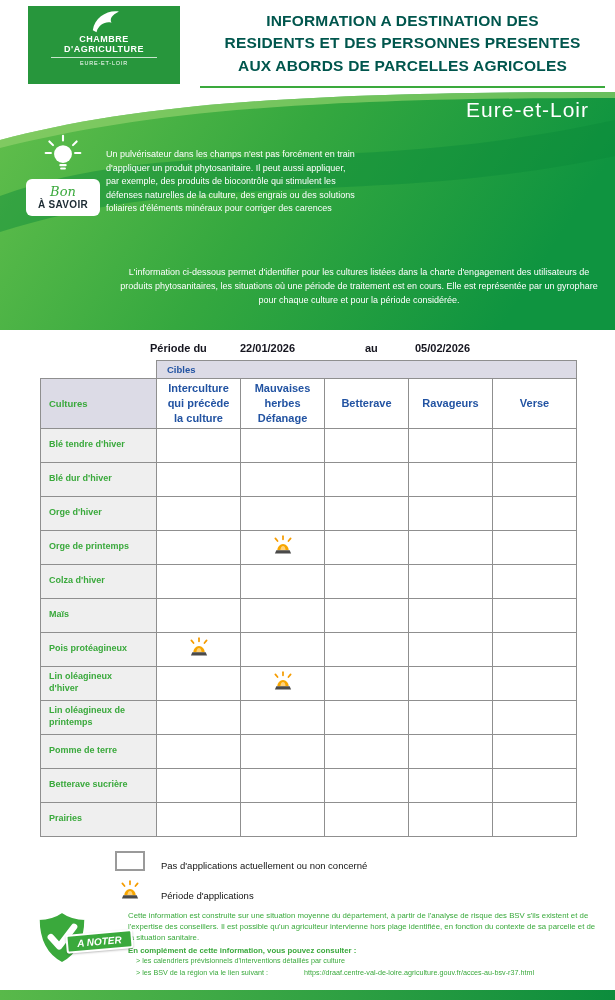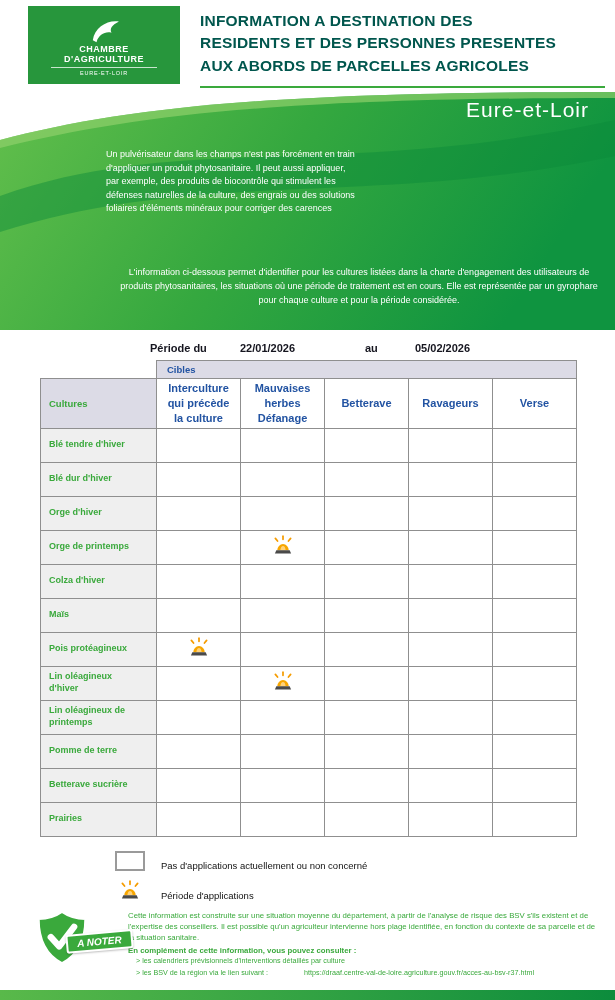--- a/index.html
+++ b/index.html
@@ -3,26 +3,26 @@
 <meta charset="utf-8">
 <style>
   * { box-sizing: border-box; margin: 0; padding: 0; }
   body { background:#fff; font-family:"Liberation Sans", sans-serif; }
   .page { position:relative; width:615px; height:1000px; background:#fff; overflow:hidden; margin:0 auto; }
 
   
   .header { position:relative; height:330px; }
   .header-bg { position:absolute; left:0; top:0; }
   .logo-block { position:absolute; left:28px; top:6px; width:152px; height:78px; background:#27963c;
-                color:#fff; text-align:center; padding-top:10px; }
+                color:#fff; text-align:center; padding-top:0; }
   .logo-mark { display:block; margin:0 auto; }
   .logo-org { font-size:9px; font-weight:bold; letter-spacing:.5px; line-height:1.15; }
   .logo-region { font-size:5.5px; letter-spacing:.8px; width:70%; margin:2px auto 0;
                  border-top:1px solid rgba(255,255,255,.75); padding-top:2px; }
-  .title-block { position:absolute; top:10px; right:10px; width:405px; text-align:left;
+  .title-block { position:absolute; top:10px; right:10px; width:405px; text-align:center;
                  font-weight:bold; font-size:15.5px; line-height:1.45; color:#00564d; letter-spacing:.2px; }
   .title-rule { position:absolute; top:86px; right:10px; width:405px; height:2px; background:#3aa93c; }
   .department { position:absolute; top:98px; right:26px; font-size:21px; color:#fff; letter-spacing:1px; }
   .savoir { position:absolute; left:26px; top:134px; width:74px; text-align:center; }
   .savoir-box { background:#fff; border-radius:6px; padding:5px 3px 6px; margin-top:3px; }
   .savoir-bon { font-family:"DejaVu Serif", serif; font-style:italic; color:#3aa93c; font-size:13px; }
   .savoir-label { font-weight:bold; color:#1c2b33; font-size:10px; letter-spacing:.3px; }
   .savoir-text { position:absolute; left:106px; top:148px; width:254px; color:#fff; font-size:9px; line-height:1.5; }
   .intro-text { position:absolute; left:112px; top:266px; width:494px; color:#fff; font-size:9px;
                 line-height:1.55; text-align:center; }
@@ -100,20 +100,38 @@
     </div>
 
     <div class="title-block">
       <div>INFORMATION A DESTINATION DES</div>
       <div>RESIDENTS ET DES PERSONNES PRESENTES</div>
       <div>AUX ABORDS DE PARCELLES AGRICOLES</div>
     </div>
     <div class="title-rule"></div>
     <div class="department">Eure-et-Loir</div>
 
+    <div class="savoir">
+      <svg viewBox="0 0 40 36" width="42" height="38">
+        <g stroke="#ffffff" stroke-width="2" stroke-linecap="round">
+          <line x1="20" y1="1.5" x2="20" y2="6"></line>
+          <line x1="7" y1="7" x2="10.5" y2="10.5"></line>
+          <line x1="33" y1="7" x2="29.5" y2="10.5"></line>
+          <line x1="3.5" y1="18" x2="8.5" y2="18"></line>
+          <line x1="36.5" y1="18" x2="31.5" y2="18"></line>
+        </g>
+        <circle cx="20" cy="19" r="8.5" fill="#ffffff"></circle>
+        <rect x="16.5" y="28.5" width="7" height="2.2" rx="1" fill="#ffffff"></rect>
+        <rect x="17.2" y="31.8" width="5.6" height="2" rx="1" fill="#ffffff"></rect>
+      </svg>
+      <div class="savoir-box">
+        <div class="savoir-bon">Bon</div>
+        <div class="savoir-label">À SAVOIR</div>
+      </div>
+    </div>
 
     <p class="savoir-text">Un pulvérisateur dans les champs n'est pas forcément en train d'appliquer un produit phytosanitaire. Il peut aussi appliquer, par exemple, des produits de biocontrôle qui stimulent les défenses naturelles de la culture, des engrais ou des solutions foliaires d'éléments minéraux pour corriger des carences</p>
     <p class="intro-text">L'information ci-dessous permet d'identifier pour les cultures listées dans la charte d'engagement des utilisateurs de produits phytosanitaires, les situations où une période de traitement est en cours. Elle est représentée par un gyrophare pour chaque culture et pour la période considérée.</p>
   </header>
 
   <div class="period">
     <span class="p-from">Période du</span>
     <span class="p-date1">22/01/2026</span>
     <span class="p-au">au</span>
     <span class="p-date2">05/02/2026</span>

